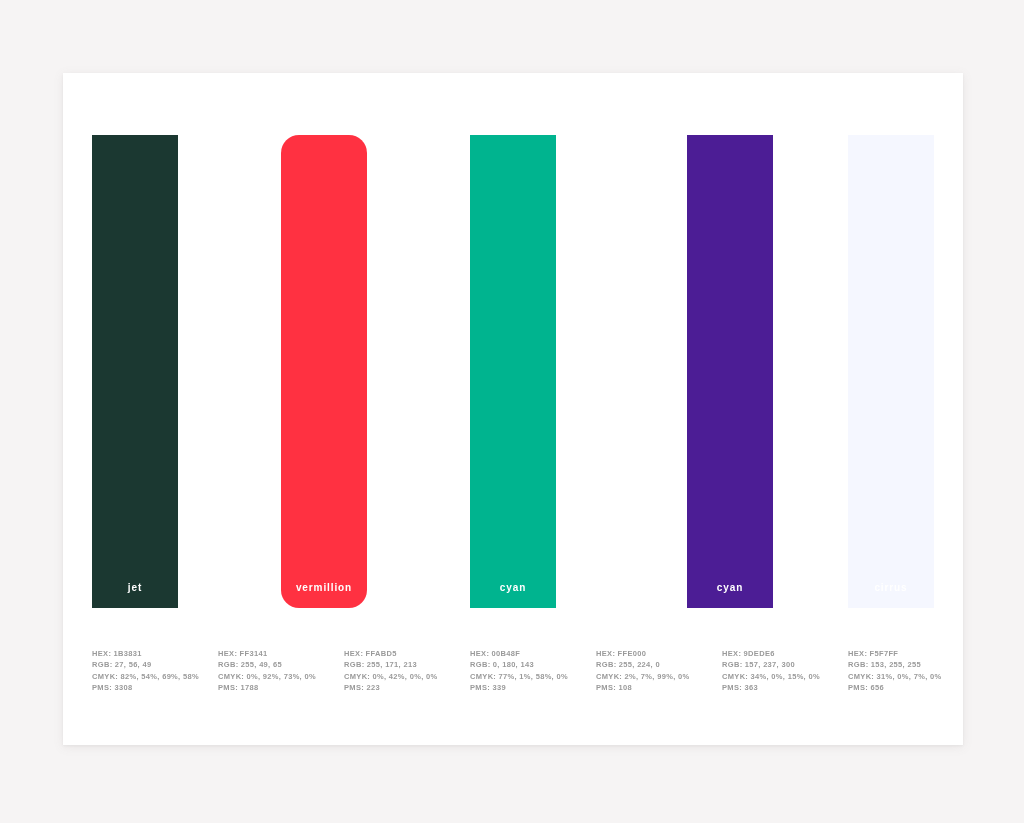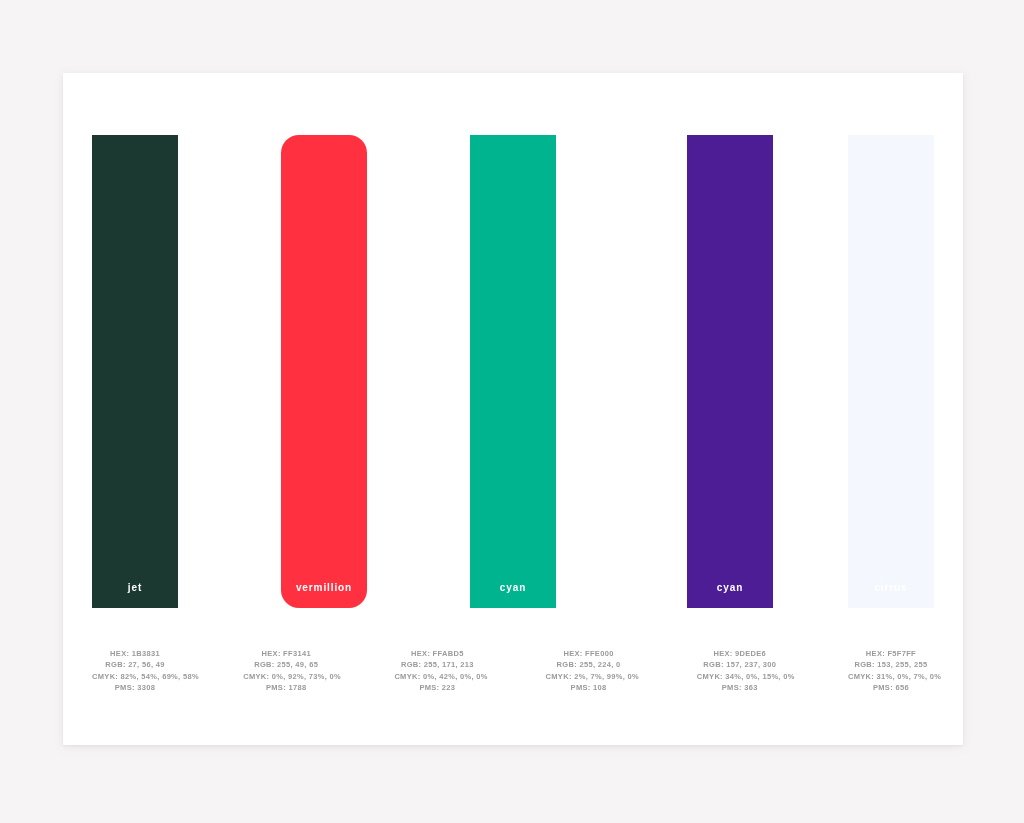--- a/index.html
+++ b/index.html
@@ -76,21 +76,20 @@
     left: 29px;
     top: 575px;   
     width: 842px;
     display: flex;
     justify-content: space-between;
   }
 
   .spec-col {
     width: 86px;
     position: relative;
-    text-align: center;
   }
 
   .spec-line {
     font-size: 7.5px;
     font-weight: bold;
     letter-spacing: 0.32px;
     color: #9a9a9a;
     line-height: 11.3px;
     white-space: nowrap;
   }
@@ -154,20 +153,26 @@
         <div class="spec-line">PMS: 1788</div>
       </div>
 
       <div class="spec-col">
         <div class="spec-line">HEX: FFABD5</div>
         <div class="spec-line">RGB: 255, 171, 213</div>
         <div class="spec-line">CMYK: 0%, 42%, 0%, 0%</div>
         <div class="spec-line">PMS: 223</div>
       </div>
 
+      <div class="spec-col">
+        <div class="spec-line">HEX: 00B48F</div>
+        <div class="spec-line">RGB: 0, 180, 143</div>
+        <div class="spec-line">CMYK: 77%, 1%, 58%, 0%</div>
+        <div class="spec-line">PMS: 339</div>
+      </div>
 
       <div class="spec-col">
         <div class="spec-line">HEX: FFE000</div>
         <div class="spec-line">RGB: 255, 224, 0</div>
         <div class="spec-line">CMYK: 2%, 7%, 99%, 0%</div>
         <div class="spec-line">PMS: 108</div>
       </div>
 
       <div class="spec-col">
         <div class="spec-line">HEX: 9DEDE6</div>

